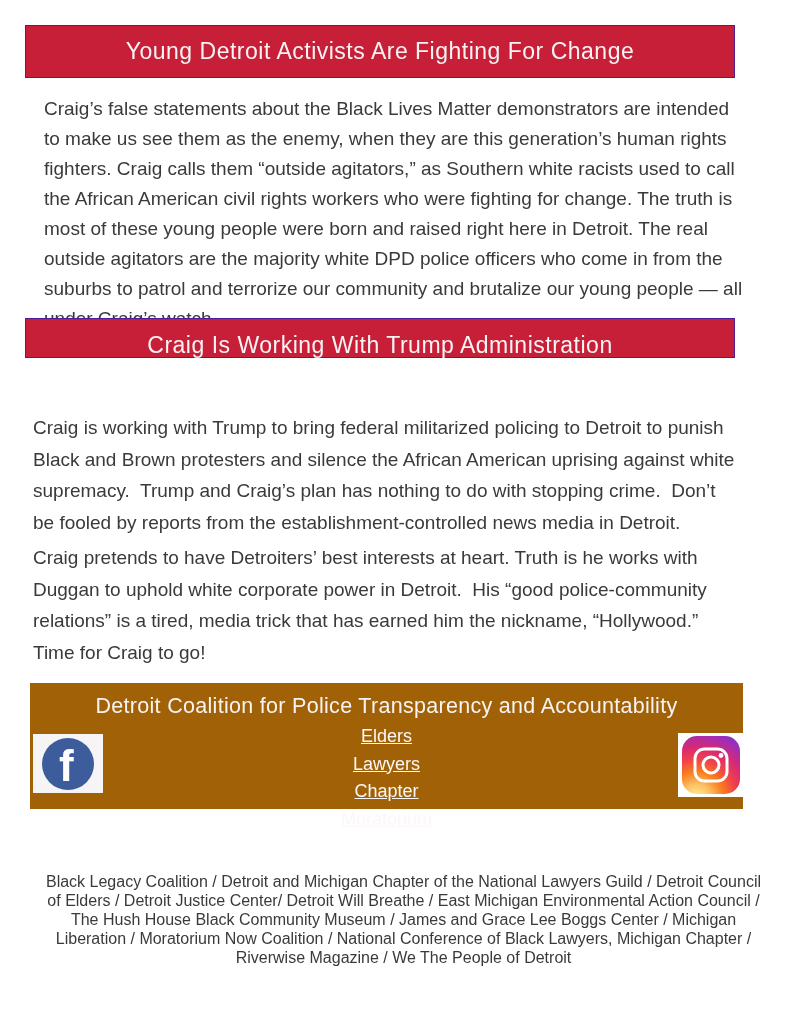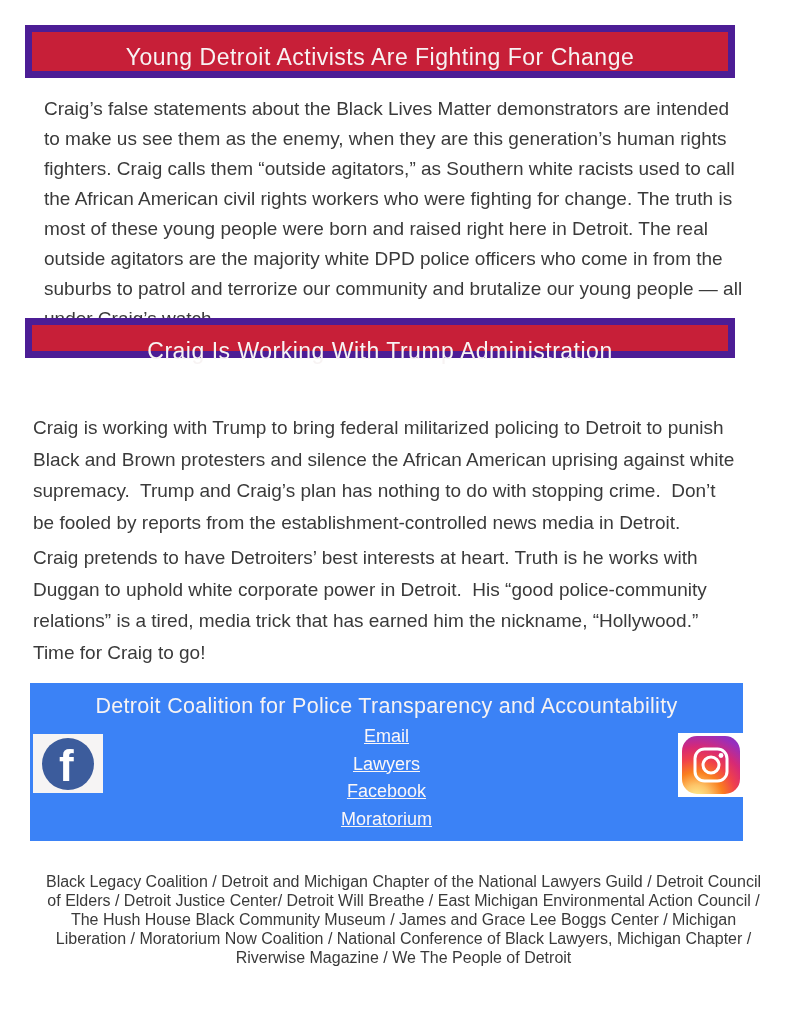--- a/index.html
+++ b/index.html
@@ -4,35 +4,35 @@
 <style>
   html,body { margin:0; padding:0; }
   body { background:#ffffff; }
   .page {
     position:relative; width:791px; height:1023px; background:#ffffff;
     font-family:"Liberation Sans", sans-serif; overflow:hidden;
   }
   .banner {
     position:absolute; left:25px; width:710px; box-sizing:border-box;
     background:#c71f38; color:#f7f3f3; text-align:center;
-    letter-spacing:0.5px; border:7px solid #4c1d95;
+    letter-spacing:0.5px; border:1px solid #4c1d95;
   }
   .banner-1 { top:25px; height:53px; line-height:51px; font-size:23px; }
   .banner-2 { top:318px; height:40px; line-height:52px; font-size:23px; }
   .body-par {
     position:absolute; margin:0; color:#3a3a3a; font-size:19px;
     white-space:pre-wrap;
   }
   .par-1 { left:44px; top:94px;  width:700px; line-height:30px; }
   .par-2 { left:33px; top:412px; width:704px; line-height:31.5px; }
   .par-3 { left:33px; top:542px; width:704px; line-height:31.5px; }
 
   .footer {
-    position:absolute; left:30px; top:683px; width:713px; height:158px;
-    background:#3b82f6;
+    position:absolute; left:30px; top:683px; width:713px; height:126px;
+    background:#a16207;
   }
   .footer-title {
     margin:0; padding-top:9px; text-align:center; color:#f7f3f3;
     font-size:21.5px; line-height:29px; font-weight:normal; letter-spacing:0.3px;
   }
   .footer-links { text-align:center; padding-top:2px; }
   .footer-links a {
     display:block; color:#fbf7f7; font-size:18px; line-height:27.5px;
     text-decoration:underline; cursor:pointer;
   }
@@ -83,23 +83,23 @@
   </div>
 
   <p class="body-par par-2">Craig is working with Trump to bring federal militarized policing to Detroit to punish Black and Brown protesters and silence the African American uprising against white supremacy.  Trump and Craig’s plan has nothing to do with stopping crime.  Don’t be fooled by reports from the establishment-controlled news media in Detroit.</p>
 
   <p class="body-par par-3">Craig pretends to have Detroiters’ best interests at heart. Truth is he works with Duggan to uphold white corporate power in Detroit.  His “good police-community relations” is a tired, media trick that has earned him the nickname, “Hollywood.”  Time for Craig to go!</p>
 
   <div class="footer">
     <h2 class="footer-title">Detroit Coalition for Police Transparency and Accountability</h2>
 
     <div class="footer-links">
-      <a href="#">Email</a>
+      <a href="#">Elders</a>
       <a href="#">Lawyers</a>
-      <a href="#">Facebook</a>
+      <a href="#">Chapter</a>
       <a href="#">Moratorium</a>
     </div>
 
     <div class="fb-box">
       <div class="fb-circle">
         <span class="fb-f">f</span>
       </div>
     </div>
 
     <div class="ig-box">

